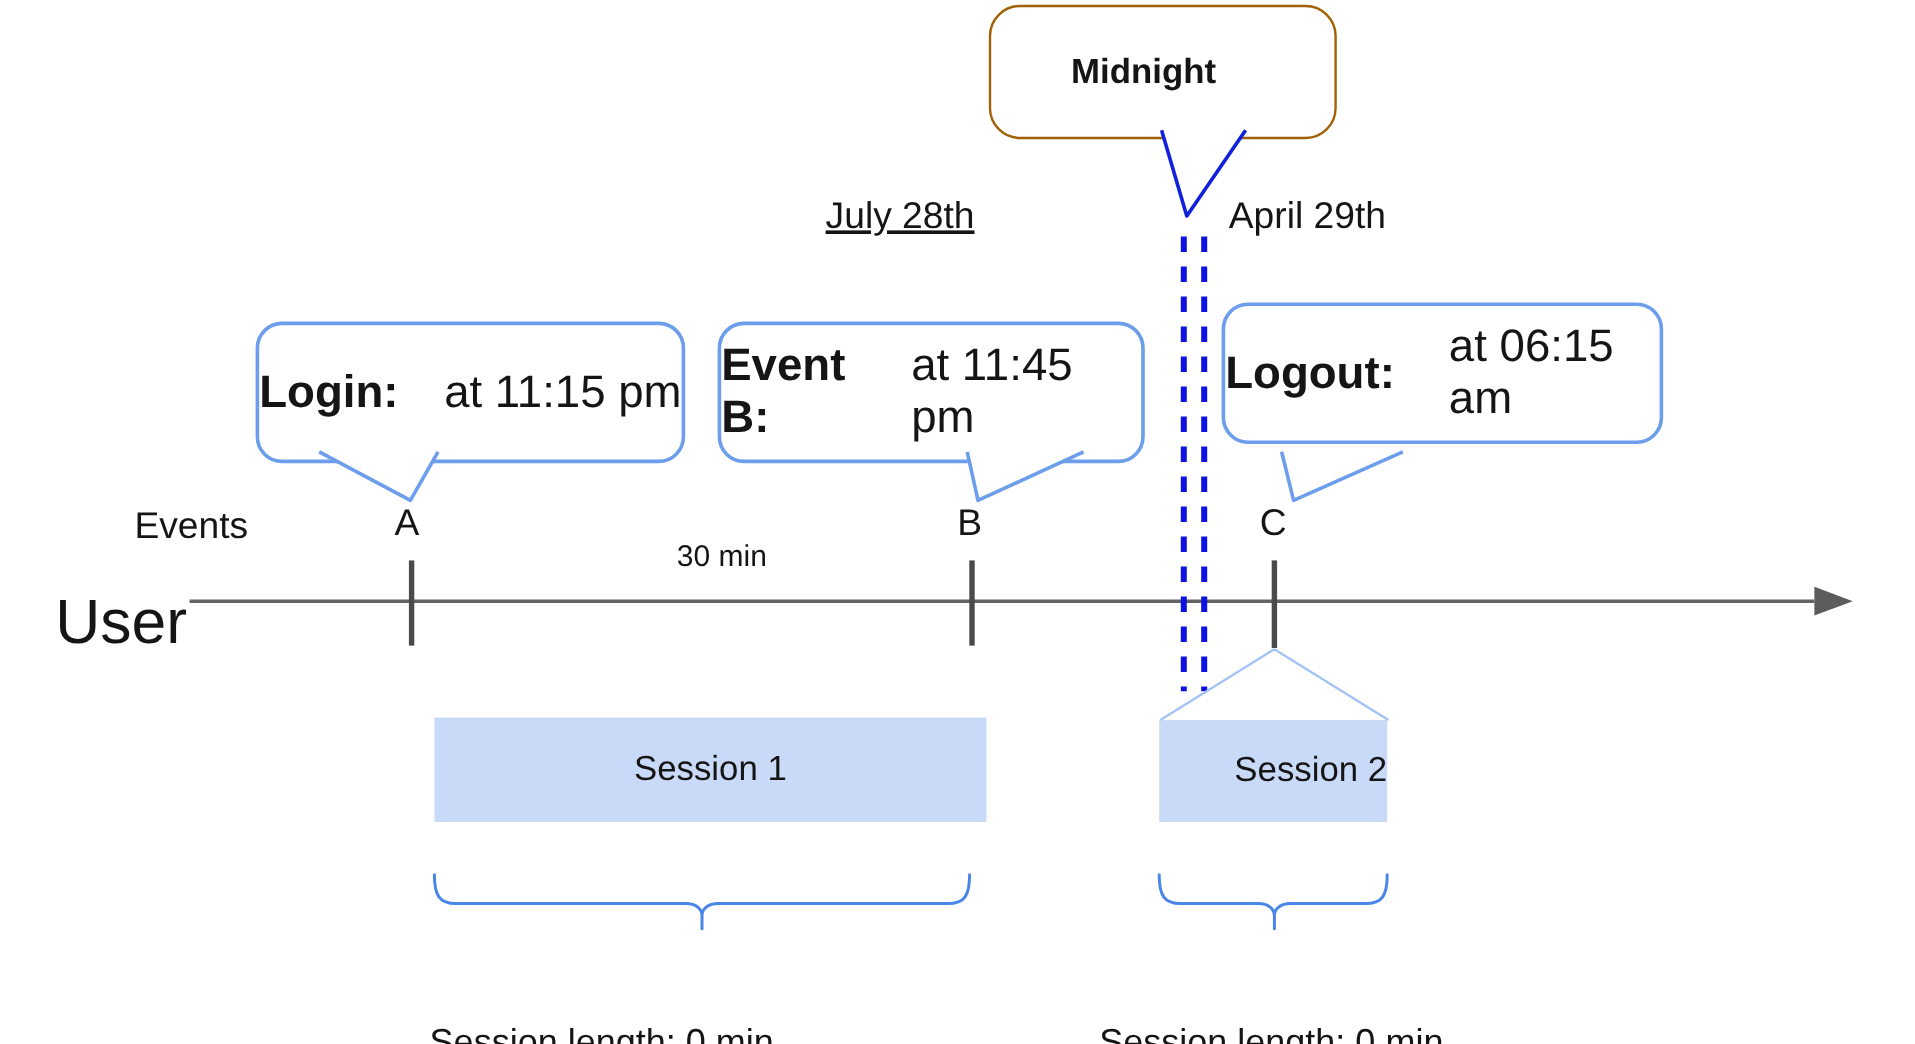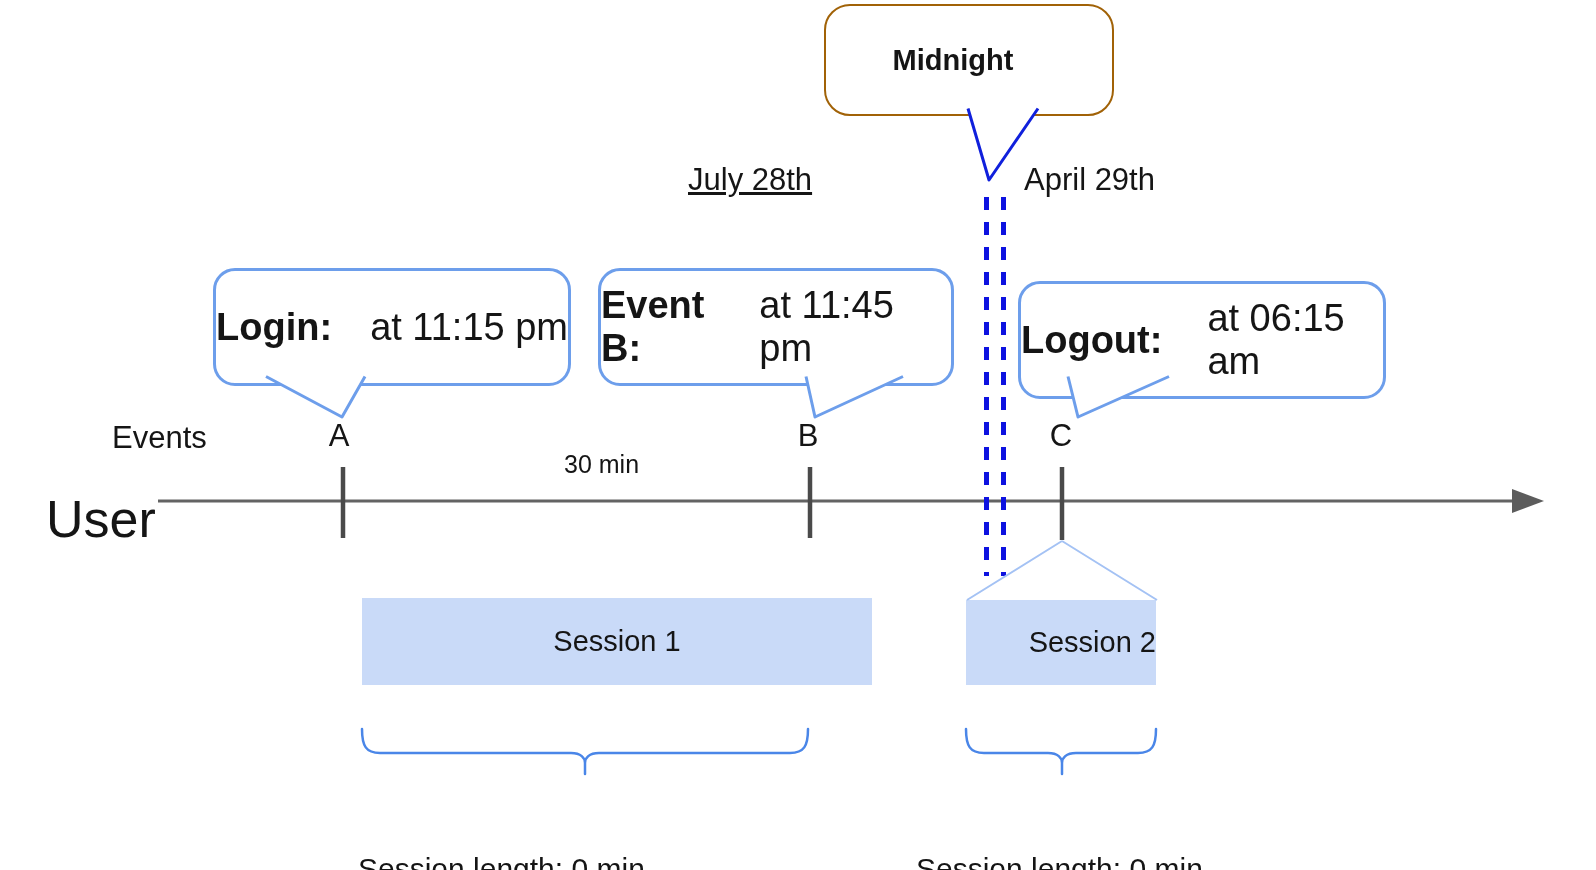--- a/index.html
+++ b/index.html
@@ -18,26 +18,26 @@
   .bubble .b{font-weight:bold;}
   .bubble .t{margin-left:9px;}
   .midnight{
     position:absolute;left:824px;top:4px;width:254px;height:108px;
     background:#ffffff;border:2px solid #a16207;border-radius:26px;
     display:flex;align-items:center;justify-content:center;padding-right:32px;
     font-size:29px;font-weight:bold;z-index:1;
   }
   .bubble-login{left:213px;top:268px;width:352px;height:112px;}
   .bubble-eventb{left:598px;top:268px;width:350px;height:112px;}
-  .bubble-logout{left:1018px;top:281px;width:362px;height:112px;gap:36px;}
+  .bubble-logout{left:1018px;top:252px;width:362px;height:112px;gap:36px;}
   .session-bar{
     position:absolute;background:#c9daf8;display:flex;align-items:center;justify-content:center;
     font-size:29px;z-index:1;
   }
-  .session1{left:362px;top:598px;width:510px;height:87px;}
+  .session1{left:362px;top:598px;width:460px;height:87px;}
   .session2{left:966px;top:600px;width:190px;height:85px;justify-content:flex-end;}
   .user-label{left:46px;top:489px;font-size:52px;}
   .events-label{left:112px;top:420px;font-size:31px;}
   .marker{top:418px;width:30px;text-align:center;font-size:31px;}
   .marker-a{left:324px;}
   .marker-b{left:793px;}
   .marker-c{left:1046px;}
   .interval{left:564px;top:450px;font-size:25px;text-align:right;}
   .date-lbl{top:162px;font-size:31px;}
   .date-left{left:688px;text-decoration:underline;}

